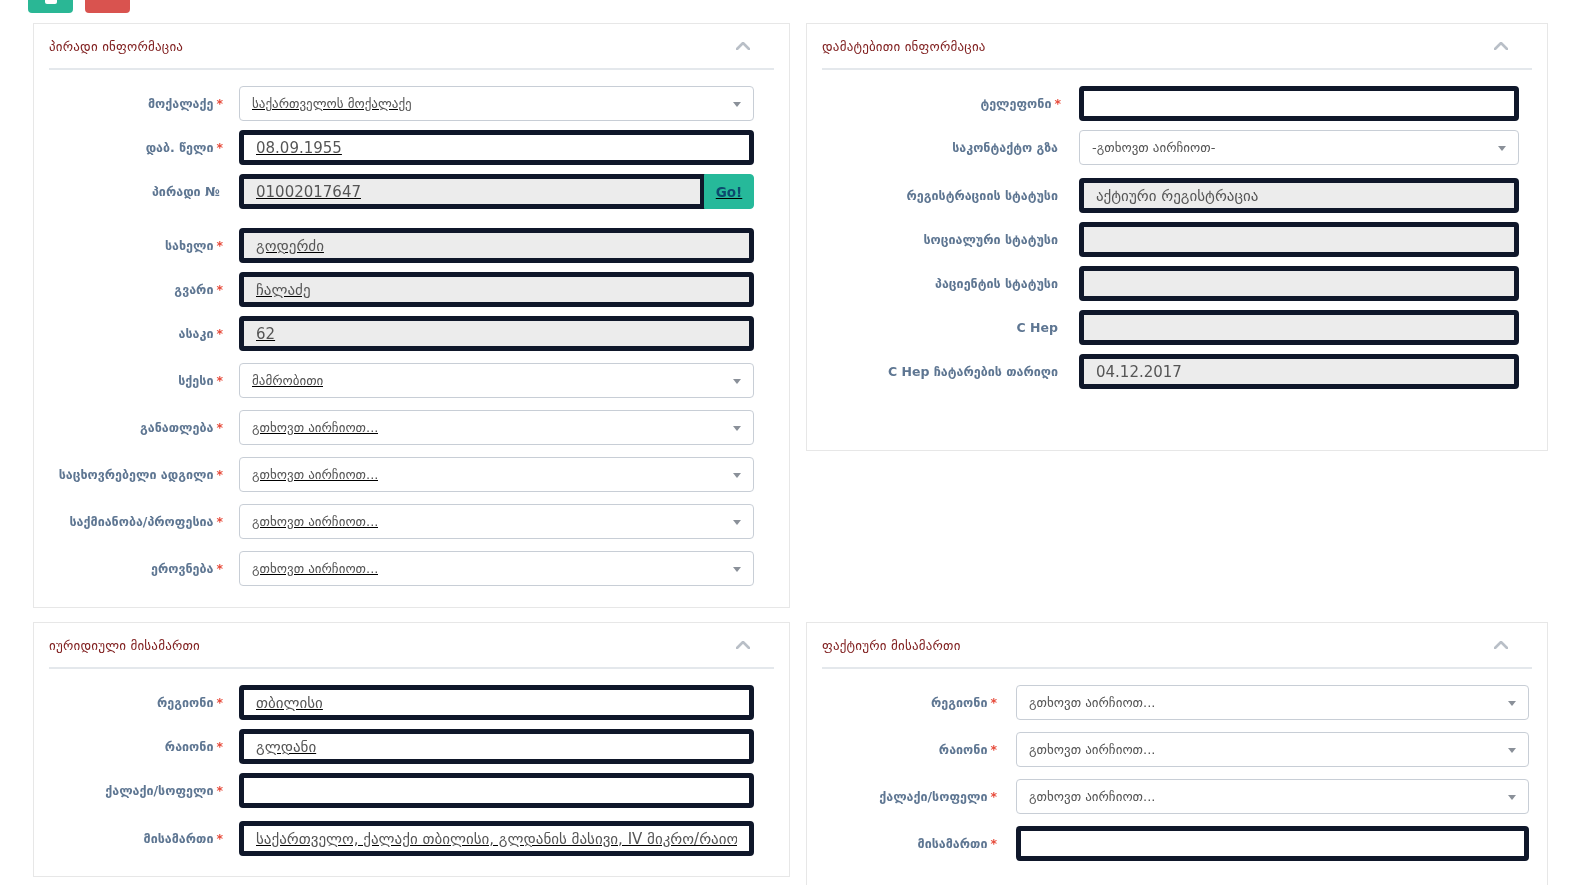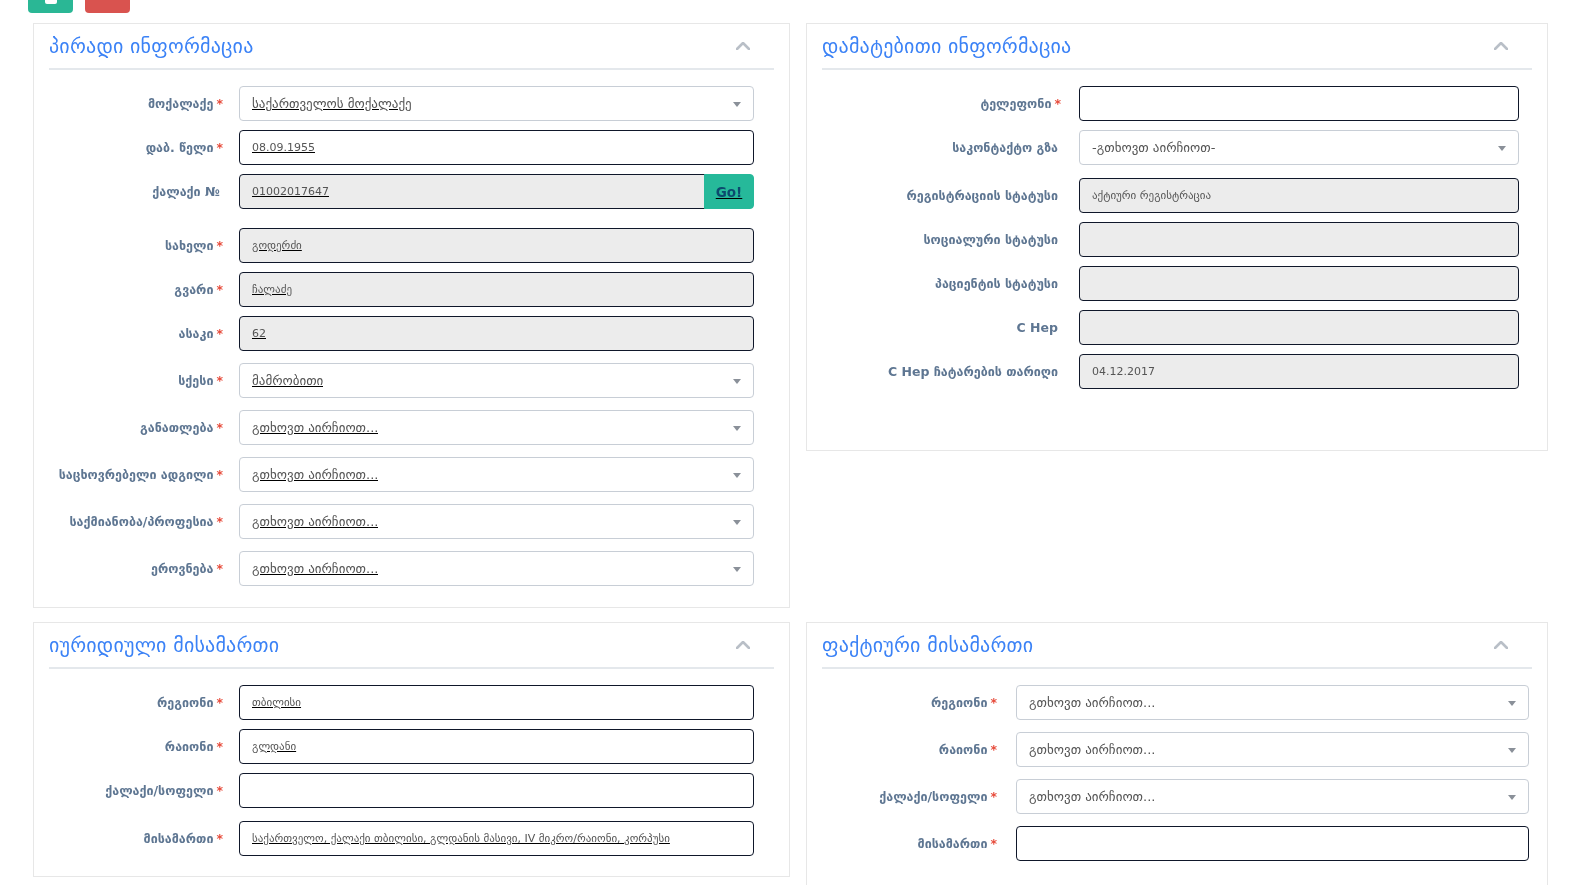--- a/index.html
+++ b/index.html
@@ -16,44 +16,44 @@
   .btn-notch{position:absolute;top:0;left:50%;margin-left:-6px;width:12px;height:4px;
     background:#ffffff;border-radius:0 0 2px 2px;display:block;}
   
   .panel{position:absolute;background:#fff;border:1px solid #e7e7e7;box-sizing:border-box;}
   .panel-personal{left:33px;top:23px;width:757px;height:585px;}
   .panel-additional{left:806px;top:23px;width:742px;height:428px;}
   .panel-legal{left:33px;top:622px;width:757px;height:255px;}
   .panel-actual{left:806px;top:622px;width:742px;height:266px;}
   .panel-hd{height:44px;margin:0 15px;border-bottom:2px solid #e4e8ec;
     display:flex;align-items:center;justify-content:space-between;}
-  .panel-title{color:#3b82f6;font-size:20px;letter-spacing:.2px;}
+  .panel-title{color:#7f1d1d;font-size:13px;letter-spacing:.2px;}
   .collapse-btn{background:none;border:none;cursor:pointer;padding:2px 6px;line-height:0;margin-right:18px;}
   .collapse-btn svg{display:block;}
   .panel-bd{padding-top:16px;}
   
   .row{display:flex;align-items:center;margin-bottom:9px;}
   .row.gap-lg{margin-bottom:19px;}
   .row.gap-md{margin-bottom:12px;}
   .row.gap-sm{margin-bottom:13px;}
   .lbl{box-sizing:border-box;text-align:right;color:#5e7692;font-size:12.5px;
     font-weight:700;line-height:1.25;}
   .star{color:#e74c3c;margin-left:3px;font-weight:700;}
   .p1 .lbl,.p3 .lbl{width:205px;padding-right:16px;}
   .p1 .ctrl,.p3 .ctrl{width:515px;text-decoration:underline;}
   .p2 .lbl{width:272px;padding-right:18px;}
   .p2 .ctrl{width:440px;}
   .p4 .lbl{width:209px;padding-right:19px;}
   .p4 .ctrl{width:513px;}
   .ctrl{box-sizing:border-box;}
   
   .inp{display:block;width:100%;height:35px;box-sizing:border-box;
-    border:1px solid #0f172a;border-radius:4px;padding:0 12px;
+    border:5px solid #0f172a;border-radius:4px;padding:0 12px;
     font-family:"DejaVu Sans","Liberation Sans",sans-serif;
-    font-size:11px;color:#555;background:#fff;outline:none;}
+    font-size:15px;color:#555;background:#fff;outline:none;}
   .inp.ro{background:#ececec;}
   .select{position:relative;display:flex;align-items:center;width:100%;height:35px;
     box-sizing:border-box;border:1px solid #c8ced6;border-radius:4px;
     padding:0 26px 0 12px;background:#fff;cursor:pointer;}
   .sel-val{font-size:13px;color:#555;white-space:nowrap;overflow:hidden;}
   .caret{position:absolute;right:12px;top:50%;margin-top:-2px;width:0;height:0;
     border-left:4px solid transparent;border-right:4px solid transparent;
     border-top:5px solid #8a9099;}
   
   .igroup{display:flex;width:100%;}
@@ -95,21 +95,21 @@
     </div>
 
     <div class="row">
       <div class="lbl"><span>დაბ. წელი</span><span class="star">*</span></div>
       <div class="ctrl">
           <input class="inp" value="08.09.1955" style="">
         </div>
     </div>
 
     <div class="row gap-lg">
-      <div class="lbl"><span>ქალაქი №</span><span class="star"></span></div>
+      <div class="lbl"><span>პირადი №</span><span class="star"></span></div>
       <div class="ctrl">
           <div class="igroup">
         <input class="inp ro" readonly="" value="01002017647" style="">
         <button class="go-btn">Go!</button>
       </div>
         </div>
     </div>
 
     <div class="row">
       <div class="lbl"><span>სახელი</span><span class="star">*</span></div>

